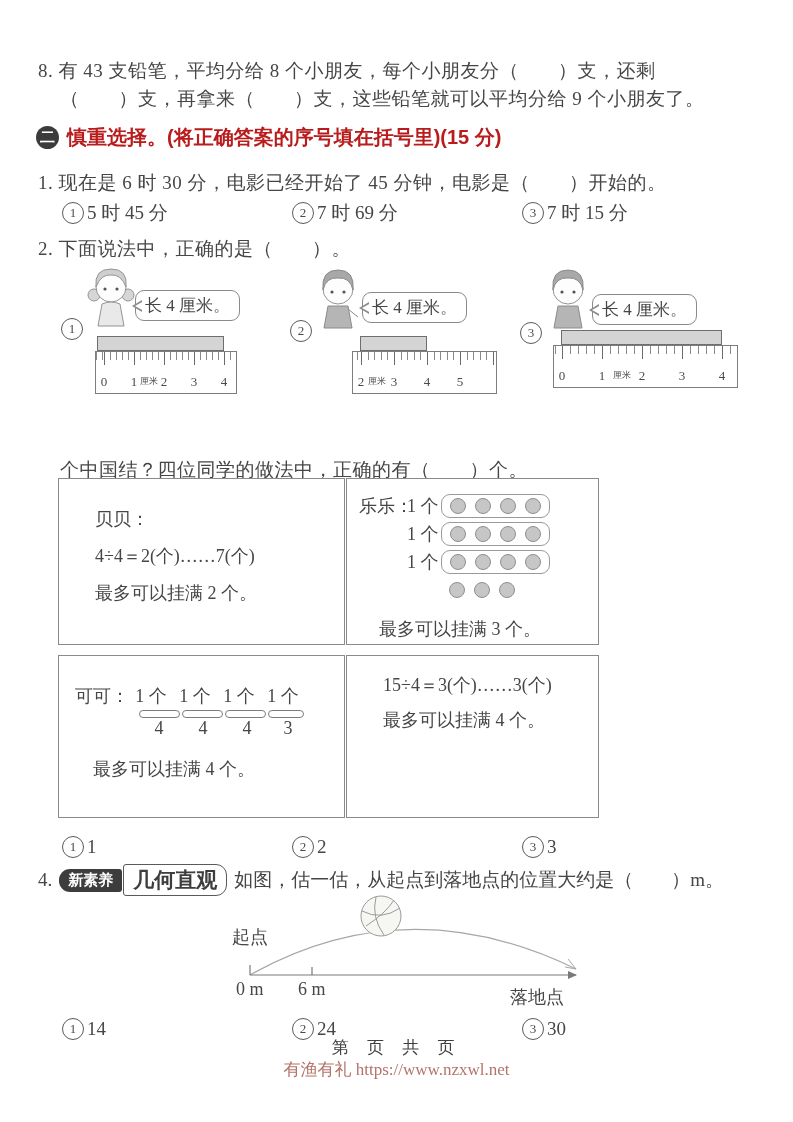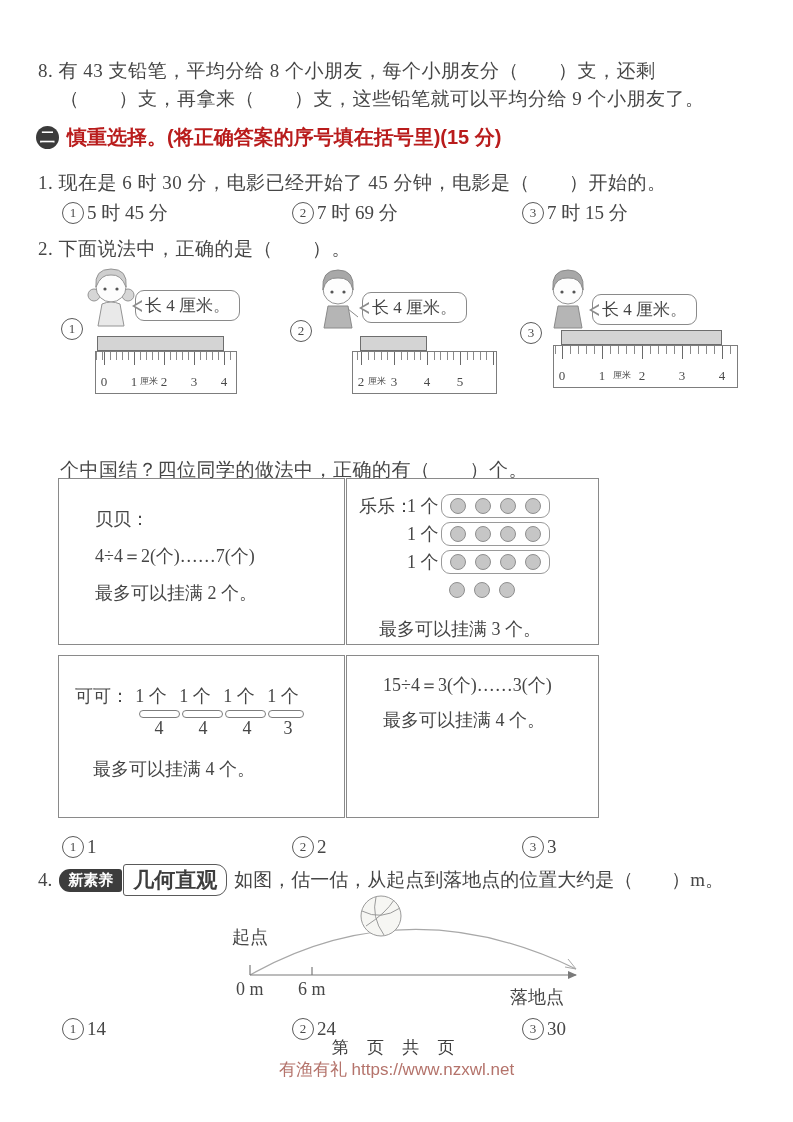--- a/index.html
+++ b/index.html
@@ -302,16 +302,16 @@
   </div>
   <div class="opt" style="left:292px;top:1018px;">
     <span class="circ">2</span>
     <span>24</span>
   </div>
   <div class="opt" style="left:522px;top:1018px;">
     <span class="circ">3</span>
     <span>30</span>
   </div>
 
-  <div class="watermark" style="top:1058px;">有渔有礼 https://www.nzxwl.net</div>
+  <div class="watermark" style="top:1058px;font-family:Liberation Serif, serif;">有渔有礼 https://www.nzxwl.net</div>
   <div class="pagefoot" style="top:1036px;">第 页 共 页</div>
 
 </div>
 
 </body></html>

